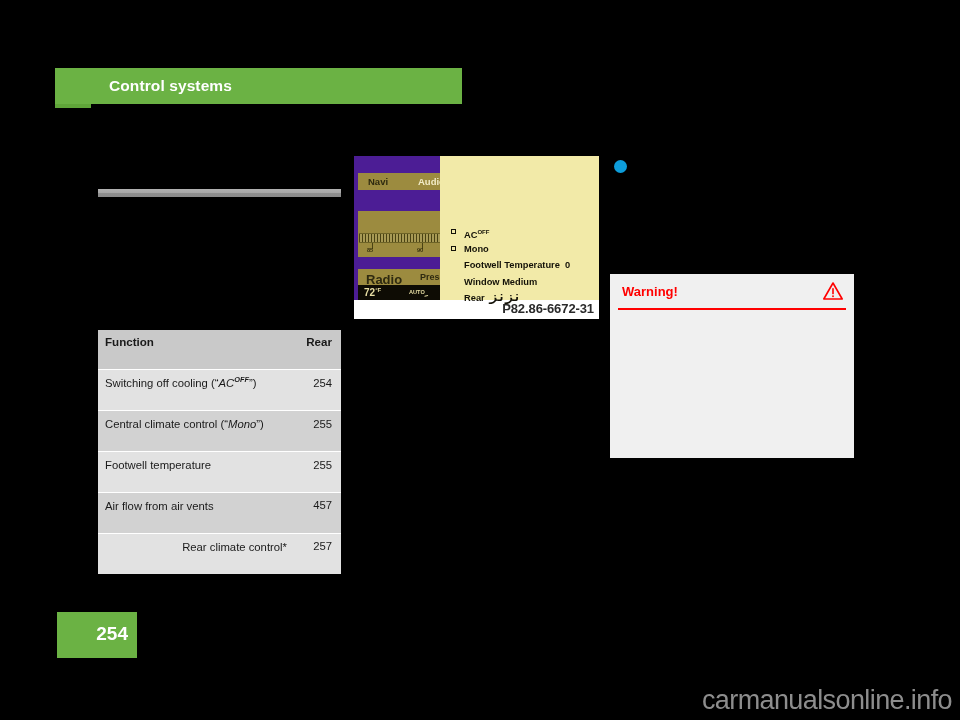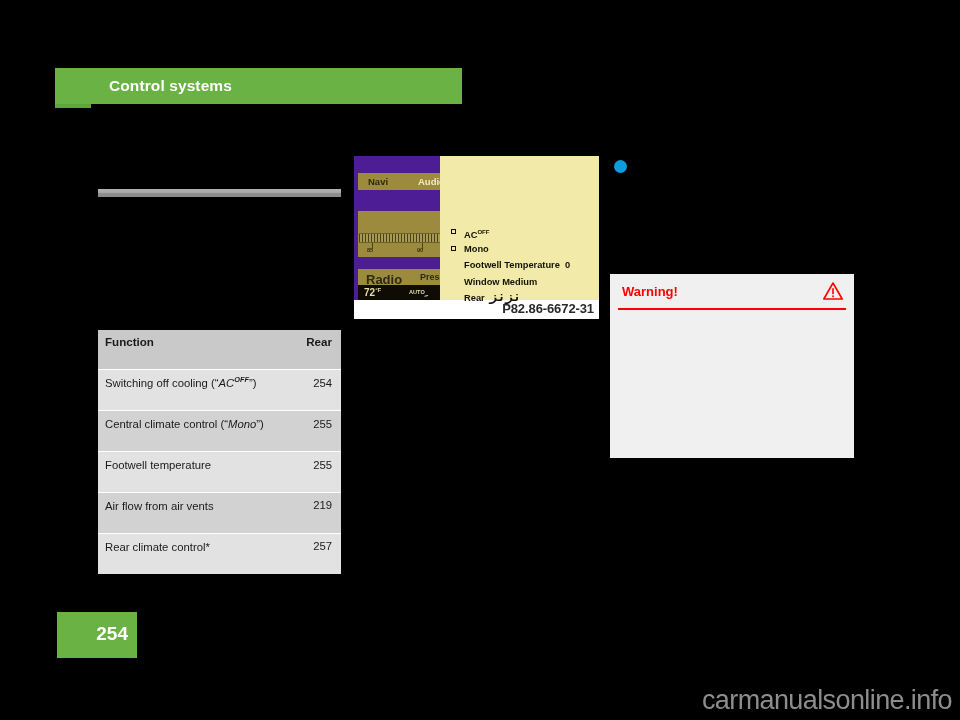--- a/index.html
+++ b/index.html
@@ -72,21 +72,21 @@
   }
   .table thead th {
     background: #c9c9c9;
     font-weight: bold;
     font-size: 11.6px;
     border-bottom: 1px solid #ffffff;
   }
   .table tbody tr { background: #e2e2e2; }
   .table tbody tr.alt { background: #d2d2d2; }
   .table tbody td { border-bottom: 1px solid #ffffff; }
-  .table tbody tr:last-child td { border-bottom: none; }
+  .table tbody tr:last-child td { border-bottom: none; text-align: right; }
   .it { font-style: italic; }
   .sup { font-size: 7.4px; vertical-align: super; font-style: italic; font-weight: bold; }
 
   
   .figure {
     position: absolute;
     left: 354px; top: 156px;
     width: 245px; height: 163px;
     background: #ffffff;
   }
@@ -304,21 +304,21 @@
       <tr class="alt">
         <td><span>Central climate control (“</span><span class="it">Mono</span><span class="sup"></span><span>”)</span></td>
         <td class="pg">255</td>
       </tr>
       <tr>
         <td><span>Footwell temperature</span><span class="it"></span><span class="sup"></span><span></span></td>
         <td class="pg">255</td>
       </tr>
       <tr class="alt">
         <td><span>Air flow from air vents</span><span class="it"></span><span class="sup"></span><span></span></td>
-        <td class="pg">219</td>
+        <td class="pg">457</td>
       </tr>
       <tr>
         <td><span>Rear climate control*</span><span class="it"></span><span class="sup"></span><span></span></td>
         <td class="pg">257</td>
       </tr>
     </tbody>
   </table>
 
   <div class="figure">
 

